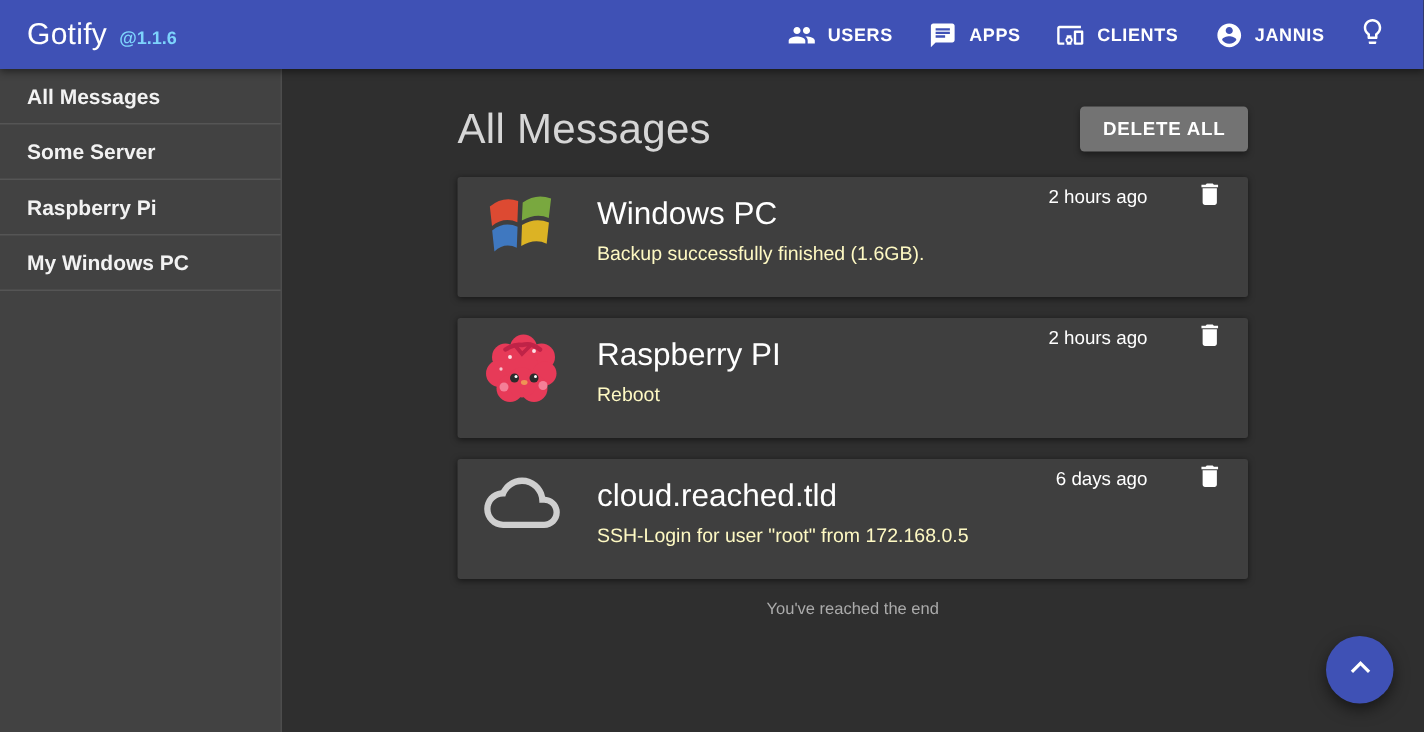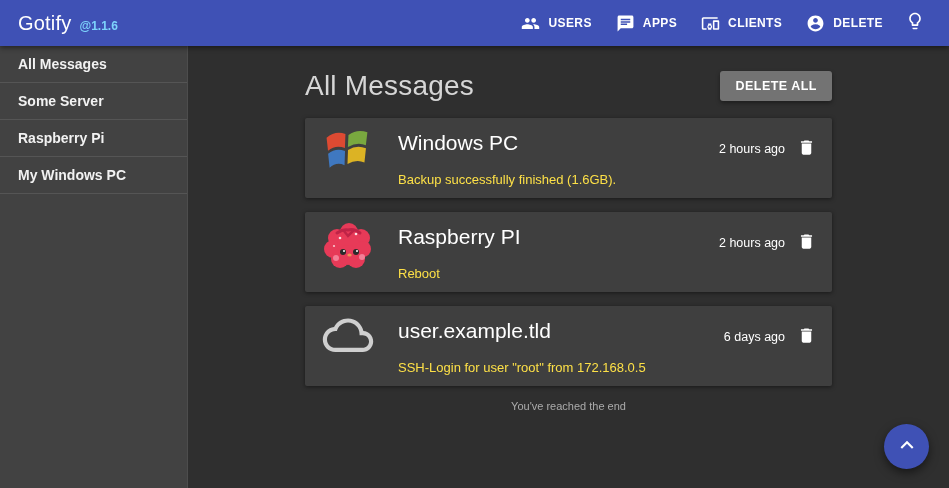--- a/index.html
+++ b/index.html
@@ -51,22 +51,22 @@
 
   .card {
     height:80px; background:#3f3f3f; border-radius:2px; margin-bottom:14px;
     box-shadow:0 1px 4px rgba(0,0,0,.5); display:flex; padding:0 14px 16px 15px;
     align-items:center; position:relative;
   }
   .card-icon { width:56px; height:56px; flex:none; align-self:center; }
   .card-icon svg { display:block; }
   .card-text { margin-left:22px; flex:1; align-self:flex-start; margin-top:11px; min-width:0; }
   .card-title { font-size:21px; font-weight:400; color:#ffffff; line-height:1.3; }
-  .card-body { font-size:13px; color:#fde047; margin-top:16px; }
-  .card-right { align-self:flex-start; margin-top:19px; display:flex; align-items:center; gap:9px; }
+  .card-body { font-size:13px; color:#fef9c3; margin-top:5px; }
+  .card-right { align-self:flex-start; margin-top:1px; display:flex; align-items:center; gap:29px; }
   .card-time { font-size:12.5px; color:#ffffff; white-space:nowrap; }
   .trash-btn { width:24px; height:24px; display:flex; align-items:center; justify-content:center; cursor:pointer; background:none; border:none; padding:0; }
 
   .end-text { text-align:center; font-size:11px; color:#ababab; margin-top:9px; }
 
   
   .fab {
     position:absolute; left:884px; top:424px; width:45px; height:45px;
     border-radius:50%; background:#3f51b5; border:none; cursor:pointer;
     display:flex; align-items:center; justify-content:center;
@@ -105,21 +105,21 @@
           </svg>
         </span>
       <span>CLIENTS</span>
     </div>
     <div class="nav-item">
       <span>
           <svg width="19" height="19" viewBox="0 0 24 24" fill="#fff">
             <path d="M12 2C6.48 2 2 6.48 2 12s4.48 10 10 10 10-4.48 10-10S17.52 2 12 2zm0 3c1.66 0 3 1.34 3 3s-1.34 3-3 3-3-1.34-3-3 1.34-3 3-3zm0 14.2c-2.5 0-4.71-1.28-6-3.22.03-1.99 4-3.08 6-3.08 1.99 0 5.97 1.09 6 3.08-1.29 1.94-3.5 3.22-6 3.22z"></path>
           </svg>
         </span>
-      <span>DELETE</span>
+      <span>JANNIS</span>
     </div>
     <div class="icon-btn">
       <span><svg width="20" height="20" viewBox="0 0 24 24" fill="#fff">
             <path d="M9 21c0 .55.45 1 1 1h4c.55 0 1-.45 1-1v-1H9v1zm3-19C8.14 2 5 5.14 5 9c0 2.38 1.19 4.47 3 5.74V17c0 .55.45 1 1 1h6c.55 0 1-.45 1-1v-2.26c1.81-1.27 3-3.36 3-5.74 0-3.86-3.14-7-7-7zm2.85 11.1l-.85.6V16h-4v-2.3l-.85-.6C7.8 12.16 7 10.63 7 9c0-2.76 2.24-5 5-5s5 2.24 5 5c0 1.63-.8 3.16-2.15 4.1z"></path>
           </svg></span>
     </div>
   </nav>
 </header>
 
 <aside class="sidebar">
@@ -212,21 +212,21 @@
       </div>
     </div>
 
     <div class="card">
       <div class="card-icon">
         <svg width="56" height="56" viewBox="0 0 24 24" fill="#cfcfcf">
           <path d="M19.35 10.04C18.67 6.59 15.64 4 12 4 9.11 4 6.6 5.64 5.35 8.04 2.34 8.36 0 10.91 0 14c0 3.31 2.69 6 6 6h13c2.76 0 5-2.24 5-5 0-2.64-2.05-4.78-4.65-4.96zM19 18H6c-2.21 0-4-1.79-4-4s1.79-4 4-4h.71C7.37 7.69 9.48 6 12 6c3.04 0 5.5 2.46 5.5 5.5v.5H19c1.66 0 3 1.34 3 3s-1.34 3-3 3z" transform="translate(1.2 0) scale(0.9)"></path>
         </svg>
       </div>
       <div class="card-text">
-        <div class="card-title">user.example.tld</div>
+        <div class="card-title">cloud.reached.tld</div>
         <div class="card-body">SSH-Login for user "root" from 172.168.0.5</div>
       </div>
       <div class="card-right">
         <span class="card-time">6 days ago</span>
         <button class="trash-btn">
           <span><svg width="19" height="19" viewBox="0 0 24 24" fill="#fff">
                 <path d="M6 19c0 1.1.9 2 2 2h8c1.1 0 2-.9 2-2V7H6v12zM19 4h-3.5l-1-1h-5l-1 1H5v2h14V4z"></path>
               </svg></span>
         </button>
       </div>

